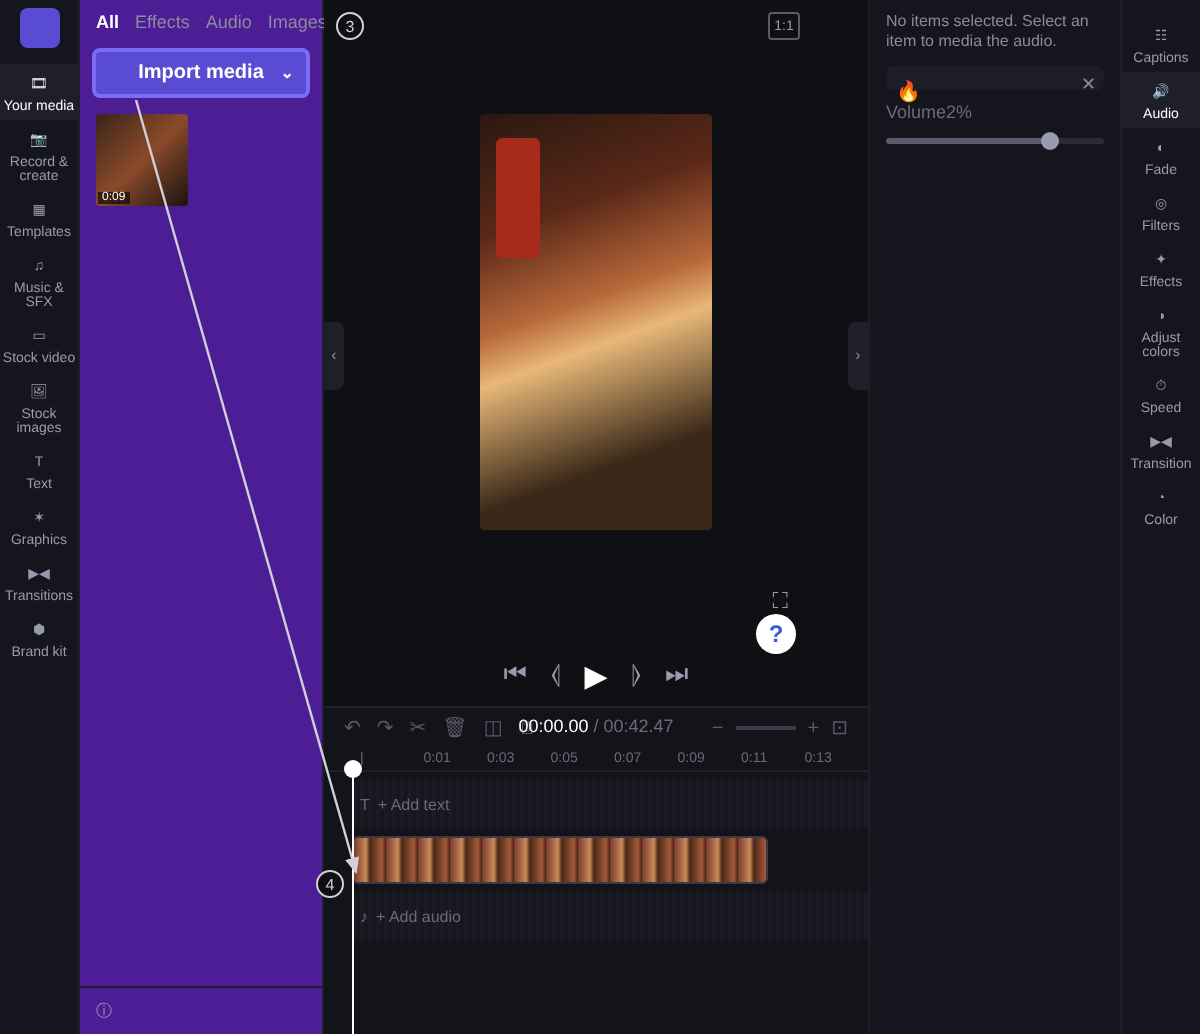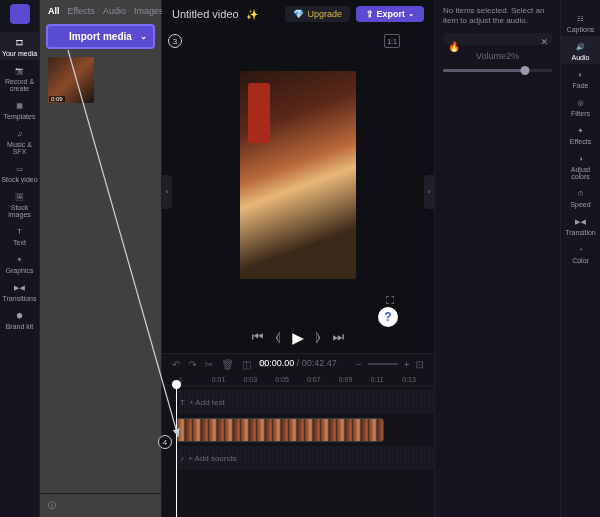--- a/index.html
+++ b/index.html
@@ -3,21 +3,21 @@
 <meta charset="utf-8">
 <style>
 *{box-sizing:border-box;margin:0;padding:0;font-family:-apple-system,BlinkMacSystemFont,"Segoe UI",sans-serif}
 body{background:#0f1014;color:#e5e5e8;width:600px;height:517px;overflow:hidden;font-size:10px;position:relative}
 .app{display:flex;height:100%}
 .rail{width:40px;background:#15161d;display:flex;flex-direction:column;align-items:center;padding-top:4px;gap:2px;border-right:1px solid #1e1f28}
 .rail-logo{width:20px;height:20px;background:#5a4bd3;border-radius:4px;margin-bottom:6px}
 .rail-item{display:flex;flex-direction:column;align-items:center;gap:1px;padding:3px 0;width:100%;cursor:pointer;color:#9a9aae;font-size:7px;text-align:center;line-height:1}
 .rail-item.active{background:#1e1f2a;color:#fff}
 .rail-icon{width:14px;height:14px;display:flex;align-items:center;justify-content:center}
-.left{width:122px;background:#404040;display:flex;flex-direction:column;border-right:1px solid #1e1f28}
+.left{width:122px;background:#4c1d95;display:flex;flex-direction:column;border-right:1px solid #1e1f28}
 .tabs{display:flex;gap:8px;padding:6px 8px;font-size:9px;color:#8a8aa0}
 .tabs .active{color:#fff;font-weight:600}
 .import-btn{margin:2px 6px 8px;background:#5a4bd3;border:2px solid #7b6cf5;border-radius:4px;padding:5px 4px;color:#fff;font-size:10px;font-weight:600;display:flex;align-items:center;justify-content:center;gap:4px;cursor:pointer;position:relative}
 .import-btn .chev{position:absolute;right:6px;font-size:8px}
 .media-thumb{width:46px;height:46px;margin:0 0 0 8px;background:linear-gradient(135deg,#3a241a,#8a4a2a,#1a1410);border-radius:2px;position:relative;cursor:pointer}
 .media-thumb::after{content:attr(data-dur);position:absolute;bottom:1px;left:1px;font-size:6px;color:#fff;background:rgba(0,0,0,.6);padding:0 2px}
 .left-footer{margin-top:auto;padding:6px 8px;font-size:8px;color:#9a9aae;display:flex;align-items:center;gap:4px;border-top:1px solid #1e1f28}
 .center{flex:1;background:#0f1014;display:flex;flex-direction:column;min-width:0}
 .topbar{display:flex;align-items:center;padding:6px 10px;gap:8px}
 .title{color:#d0d0d8;font-size:11px}
@@ -53,21 +53,21 @@
 .track{height:24px;display:flex;align-items:center;border-radius:3px;padding-left:4px;font-size:8px;color:#6a6a7a}
 .track.text{background:repeating-linear-gradient(90deg,#1a1b24,#1a1b24 2px,#16171f 2px,#16171f 4px)}
 .track.video{padding:0}
 .clip{height:100%;width:208px;background:repeating-linear-gradient(90deg,#7a3a2a 0,#c88a5a 6px,#4a2818 8px,#a85a3a 14px,#3a2010 16px);border-radius:3px;border:1px solid #3a3a48}
 .track.audio{background:repeating-linear-gradient(90deg,#1a1b24,#1a1b24 2px,#16171f 2px,#16171f 4px)}
 .right{width:126px;background:#15161d;border-left:1px solid #1e1f28;padding:6px 8px;display:flex;flex-direction:column;gap:6px}
 .noselect{font-size:8px;color:#8a8aa0;line-height:1.3}
 .tip{background:#1c1d26;border-radius:4px;padding:6px 20px 6px 22px;font-size:8px;color:#d0d0d8;line-height:1.3;position:relative}
 .tip::before{content:"🔥";position:absolute;left:5px;top:7px;font-size:10px}
 .tip .x{position:absolute;right:4px;top:4px;color:#8a8aa0;cursor:pointer;font-size:9px}
-.vol{display:flex;justify-content:center;font-size:9px;color:#6a6a7a}
+.vol{display:flex;justify-content:flex-start;font-size:9px;color:#6a6a7a}
 .slider{height:3px;background:#2a2b36;border-radius:2px;position:relative;margin-top:2px}
 .slider::before{content:"";position:absolute;left:0;width:75%;height:100%;background:#5a5a6a;border-radius:2px}
 .slider::after{content:"";position:absolute;left:75%;top:-3px;width:9px;height:9px;background:#9a9aae;border-radius:50%;transform:translateX(-50%)}
 .rail-r{width:40px;background:#15161d;display:flex;flex-direction:column;align-items:center;padding-top:8px;gap:6px;border-left:1px solid #1e1f28}
 svg.arrow{position:absolute;left:58px;top:50px;pointer-events:none;z-index:10}
 </style>
 </head>
 <body>
 
 <div class="app">
@@ -129,35 +129,20 @@
       <span>Import media</span>
       <span class="chev">⌄</span>
     </div>
     <div class="media-thumb" data-dur="0:09"></div>
     <div class="left-footer">
       <span>ⓘ</span>
     </div>
   </div>
 
   <div class="center">
-    <div class="topbar">
-      <span class="title">Untitled video</span>
-      <span style="color:#6a6a7a">✨</span>
-      <div class="top-actions">
-        <div class="btn-upgrade">
-            <span>💎</span>
-            <span>Upgrade</span>
-          </div>
-        <div class="btn-export">
-            <span>⇪</span>
-            <span>Export</span>
-            <span style="font-size:7px">⌄</span>
-          </div>
-      </div>
-    </div>
 
     <div class="preview-wrap">
       <div class="step step3">3</div>
       <div class="ratio">1:1</div>
       <div class="collapse-l">‹</div>
       <div class="collapse-r">›</div>
       <div class="preview"></div>
       <span class="fullscrn">⛶</span>
       <div class="help">?</div>
     </div>
@@ -202,28 +187,28 @@
         <div class="playhead"></div>
         <div class="track text">
             <span style="margin-right:4px">T</span>
             <span>+ Add text</span>
           </div>
         <div class="track video">
             <div class="clip"></div>
           </div>
         <div class="track audio">
             <span style="margin-right:4px">♪</span>
-            <span>+ Add sounds</span>
+            <span>+ Add audio</span>
           </div>
       </div>
     </div>
   </div>
 
   <div class="right">
-    <div class="noselect">No items selected. Select an item to adjust the audio.</div>
+    <div class="noselect">No items selected. Select an item to media the audio.</div>
     <div class="tip">
       <span class="x">✕</span>
     </div>
     <div class="vol">
       <span>Volume</span>
       <span>2%</span>
     </div>
     <div class="slider"></div>
   </div>
 

